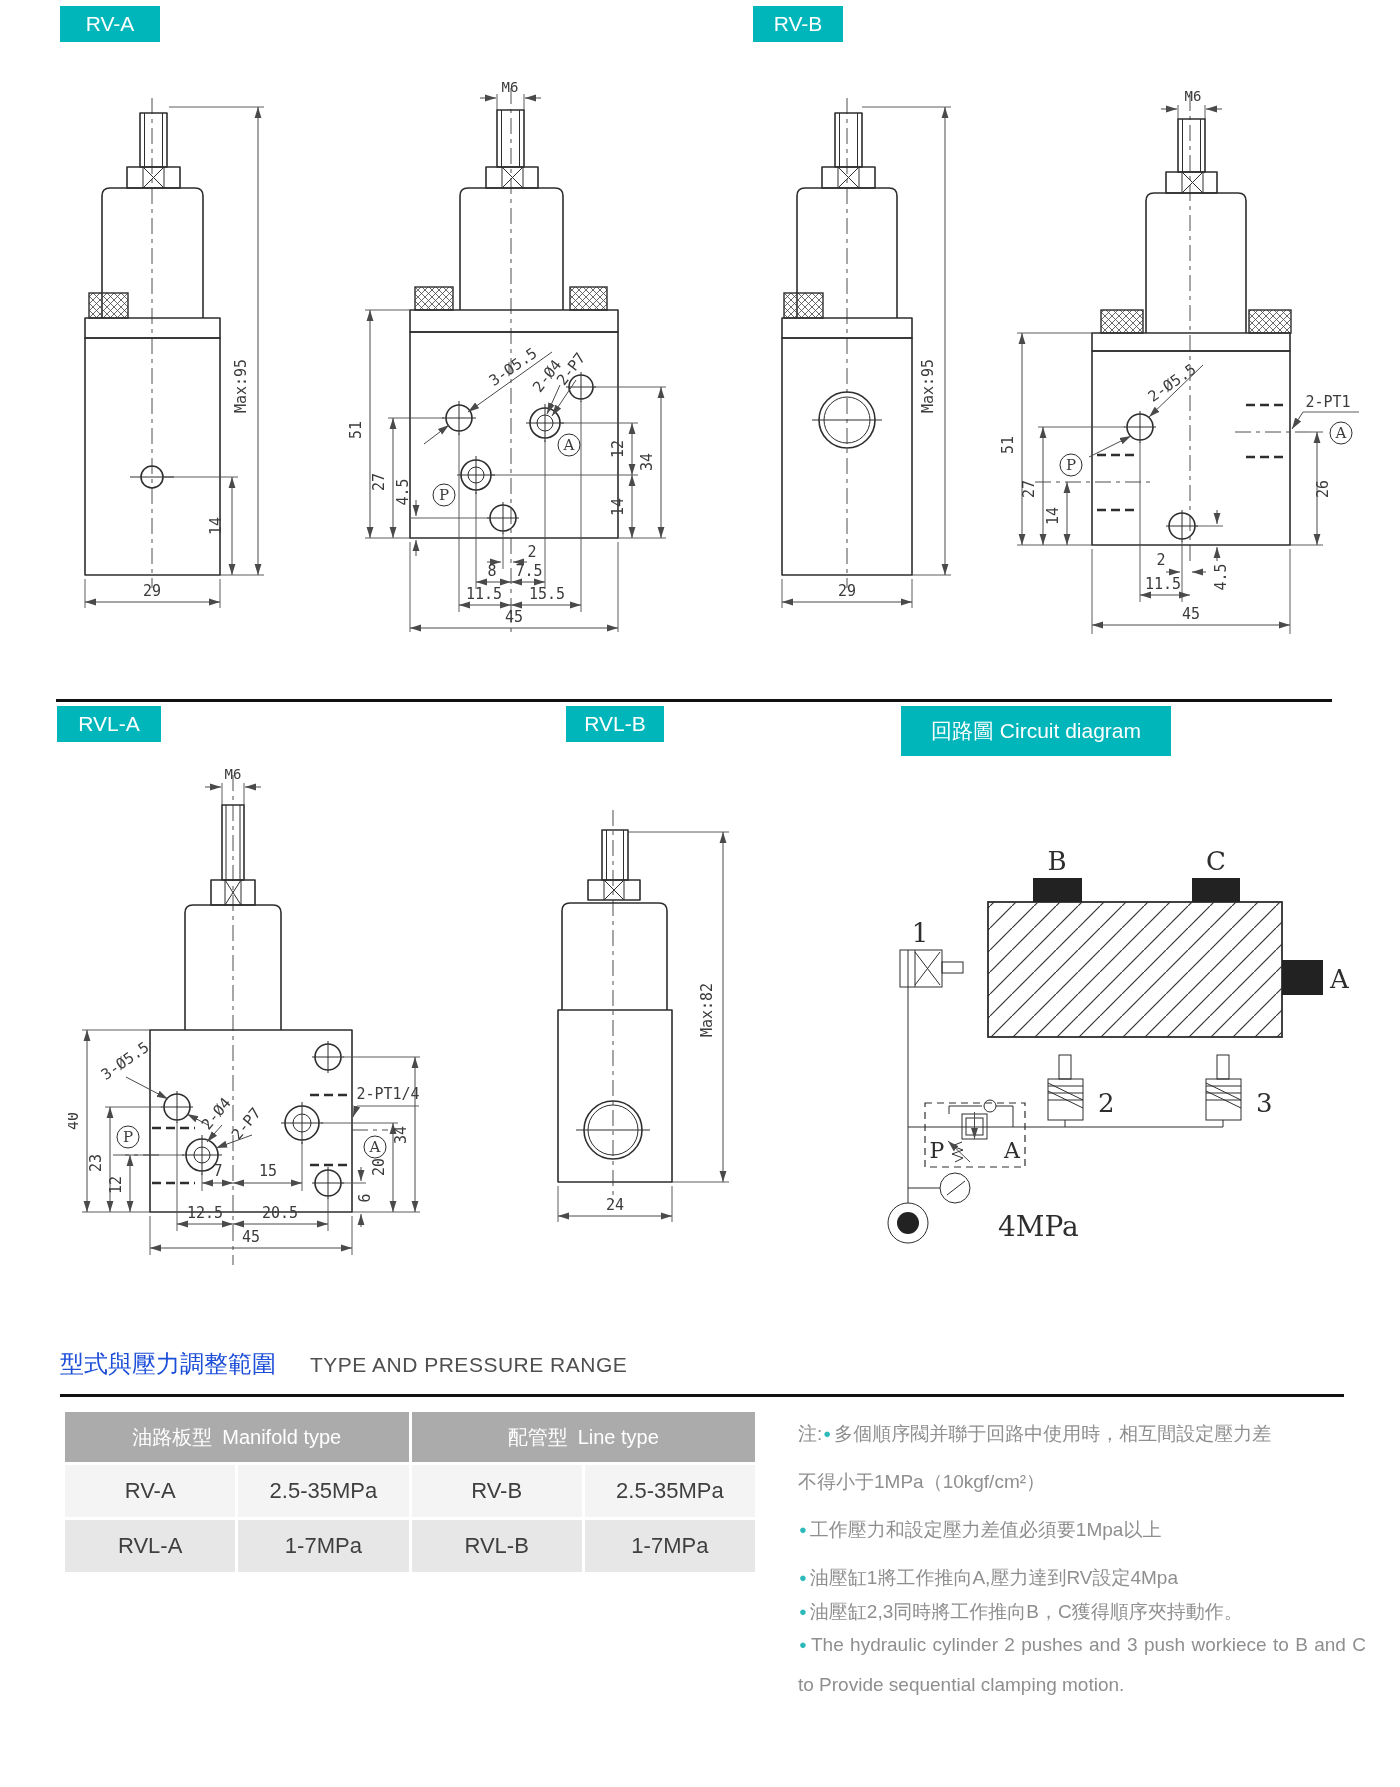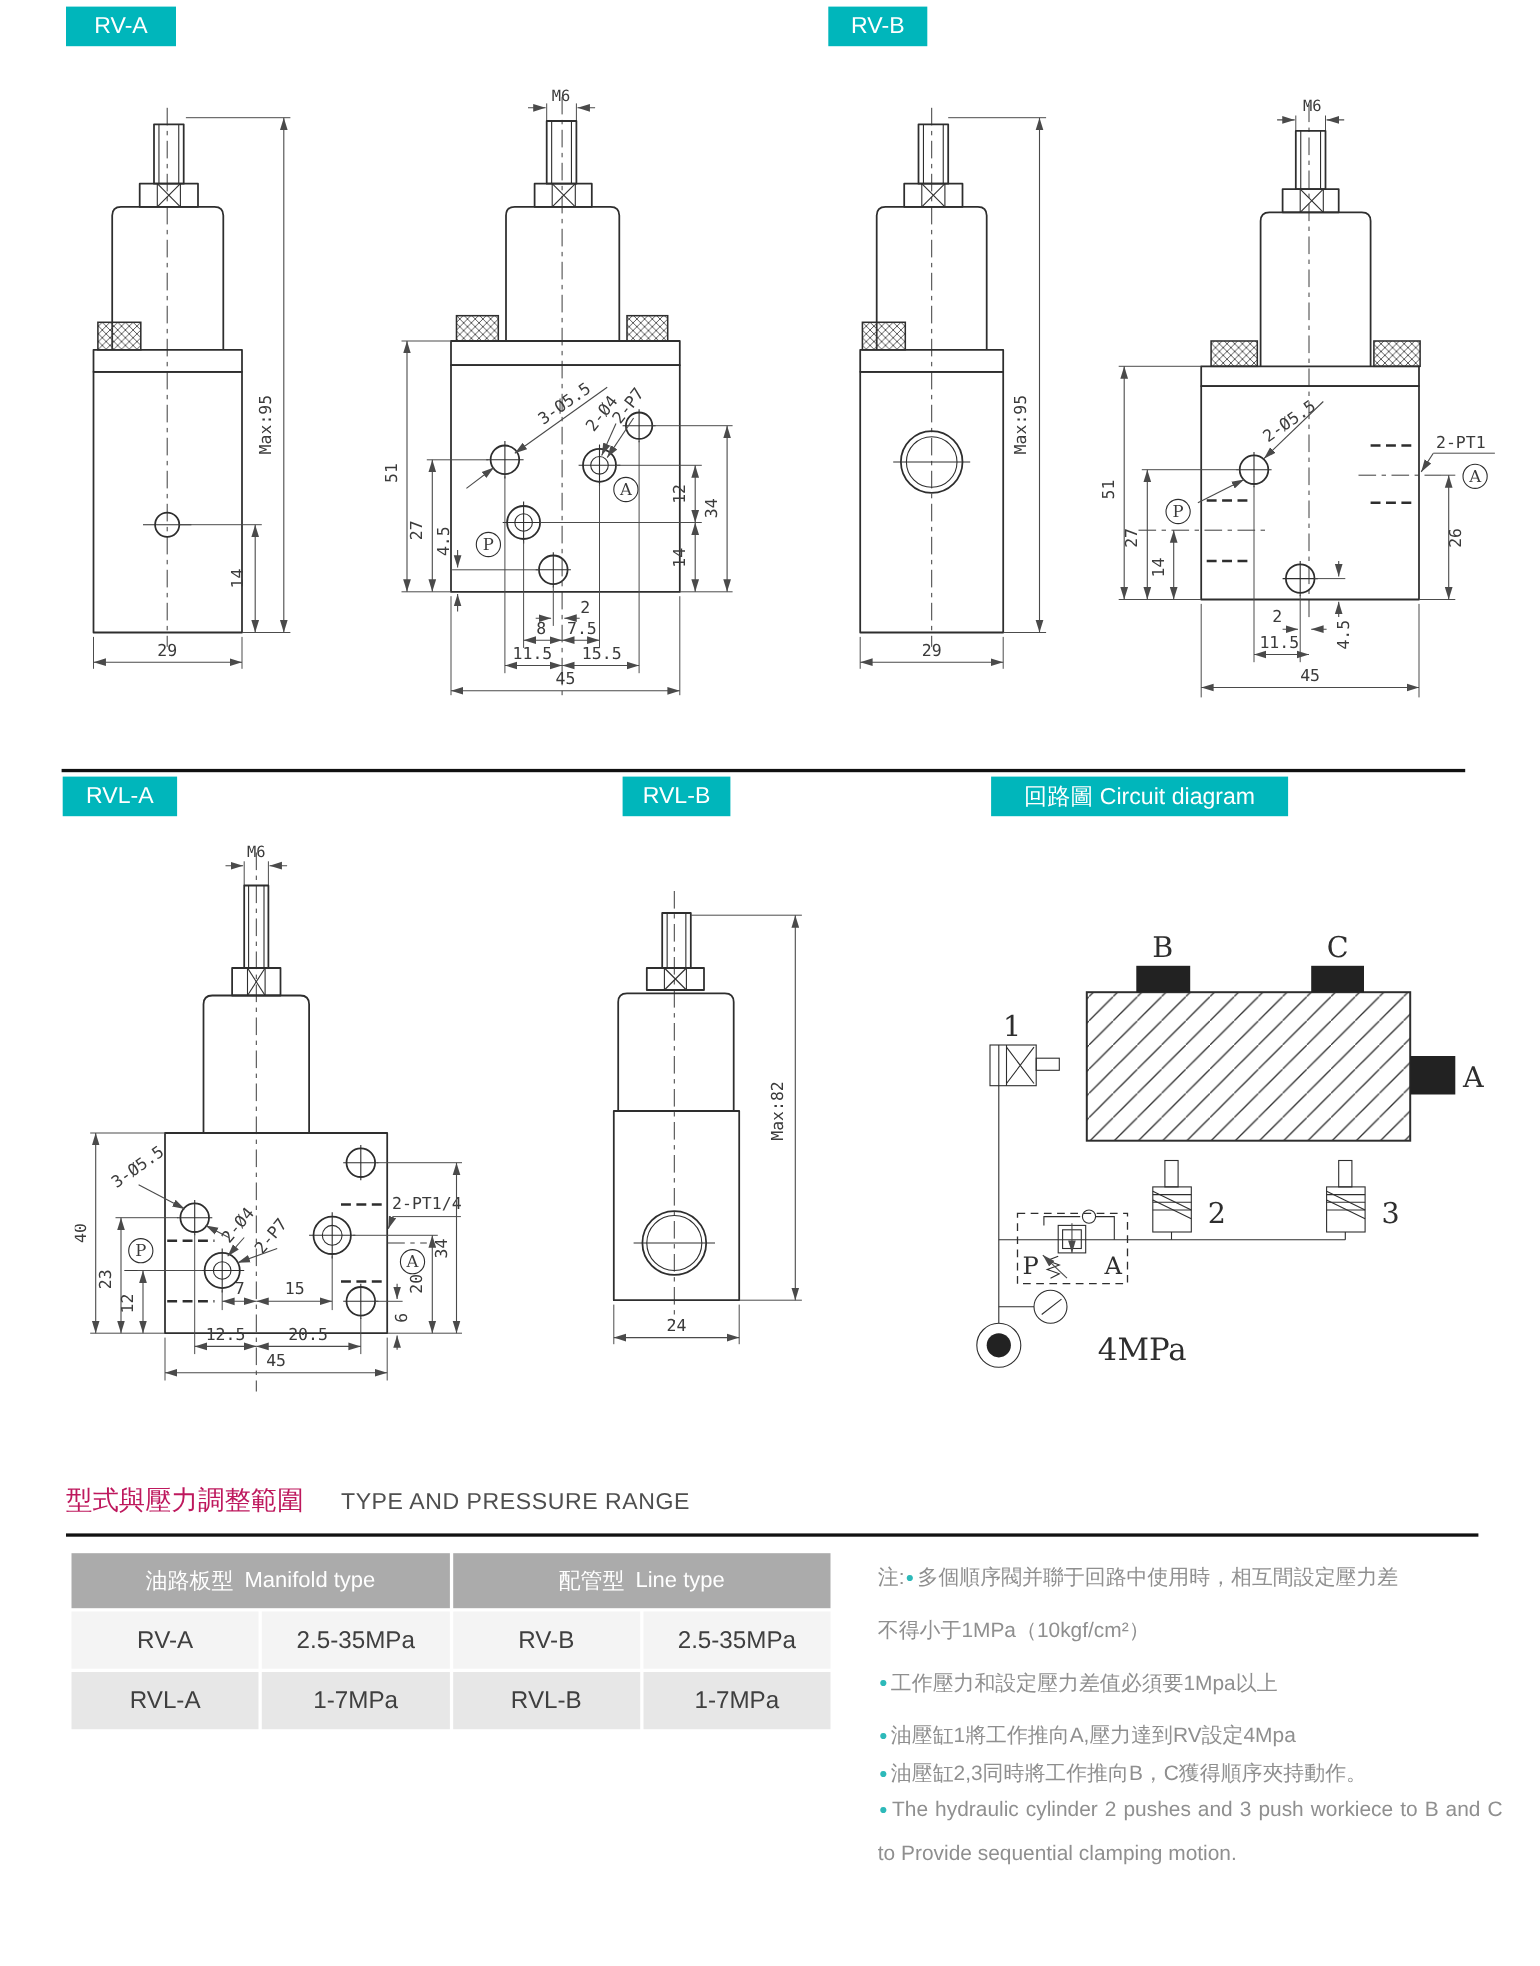--- a/index.html
+++ b/index.html
@@ -17,21 +17,21 @@
   .dbx{fill:none;stroke:#2e2e2e;stroke-width:1.2;stroke-dasharray:7 5;}
   .kn2{fill:url(#kn);stroke:#2e2e2e;stroke-width:1.4;}
   .htc{fill:url(#ht);stroke:#2e2e2e;stroke-width:1.8;}
   .blk{fill:#222;stroke:none;}
   .dt{font-family:"DejaVu Sans Mono",monospace;font-size:15px;fill:#3b3b3b;}
   .dts{font-family:"DejaVu Sans Mono",monospace;font-size:14px;fill:#3b3b3b;}
   .ds{font-family:"DejaVu Serif",serif;font-size:15px;fill:#3b3b3b;}
   .db{font-family:"DejaVu Serif",serif;font-size:26px;fill:#2e2e2e;}
   
   .sec-head{position:absolute;left:60px;top:1348px;display:flex;align-items:baseline;}
-  .sec-head .zh{font-size:24px;color:#be185d;}
+  .sec-head .zh{font-size:24px;color:#1d4ed8;}
   .sec-head .en{font-size:21px;color:#4f4f4f;margin-left:34px;letter-spacing:0.5px;text-align:center;}
   
   .tbl{position:absolute;left:65px;top:1412px;width:690px;display:grid;grid-template-columns:repeat(4,1fr);gap:3px;}
   .th{background:#ababab;color:#fff;height:50px;display:flex;align-items:center;justify-content:center;font-size:20px;gap:10px;}
   .td{height:52px;display:flex;align-items:center;justify-content:center;font-size:22px;color:#3f3f3f;}
   .r1{background:#f4f4f4;}
   .r2{background:#e7e7e7;}
   
   .notes{position:absolute;left:798px;top:1413px;width:568px;color:#8f8f8f;font-size:19px;}
   .note-line{margin-top:8px;}
@@ -59,21 +59,21 @@
         <path d="M-3,25 L25,-3" stroke="#333" stroke-width="1.2"></path>
       </pattern>
     </defs>
   </svg>
 
   <div class="badge" style="left:60px;top:6px;width:100px;height:36px">RV-A</div>
   <div class="badge" style="left:753px;top:6px;width:90px;height:36px">RV-B</div>
   <div class="rule" style="left:56px;top:699px;width:1276px"></div>
   <div class="badge" style="left:57px;top:706px;width:104px;height:36px">RVL-A</div>
   <div class="badge" style="left:566px;top:706px;width:98px;height:36px">RVL-B</div>
-  <div class="badge" style="left:901px;top:706px;width:270px;height:36px">回路圖 Circuit diagram</div>
+  <div class="badge" style="left:901px;top:706px;width:270px;height:50px">回路圖 Circuit diagram</div>
 
   <svg class="drw" style="left:72px;top:90px" width="208" height="530">
     <g>
       <line class="cl" x1="80" y1="8" x2="80" y2="498"></line>
       <rect class="ln" x="68" y="23" width="27" height="54"></rect>
       <line class="tn" x1="72.5" y1="23" x2="72.5" y2="77"></line>
       <line class="tn" x1="90.5" y1="23" x2="90.5" y2="77"></line>
       <rect class="ln" x="55" y="77" width="53" height="21"></rect>
       <line class="tn" x1="71" y1="77" x2="71" y2="98"></line>
       <line class="tn" x1="92" y1="77" x2="92" y2="98"></line>

